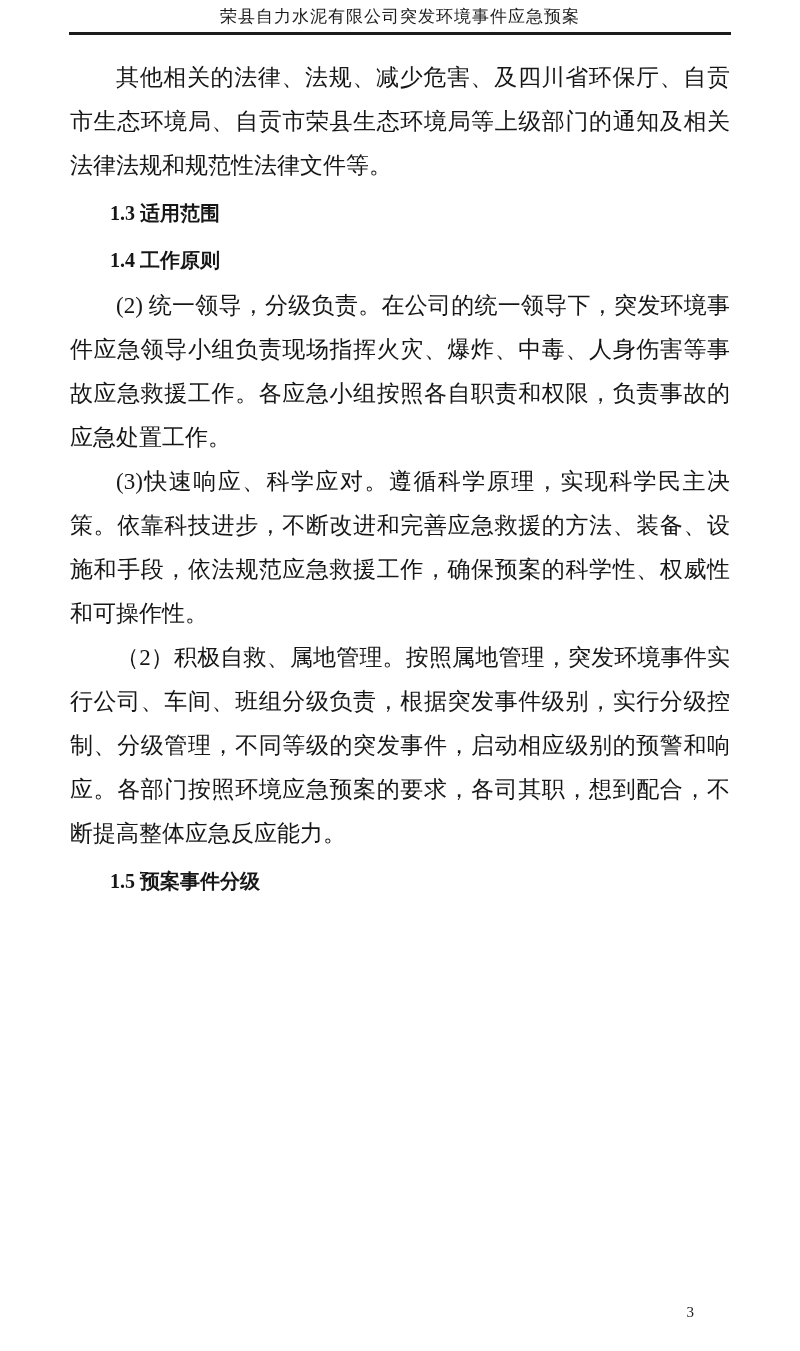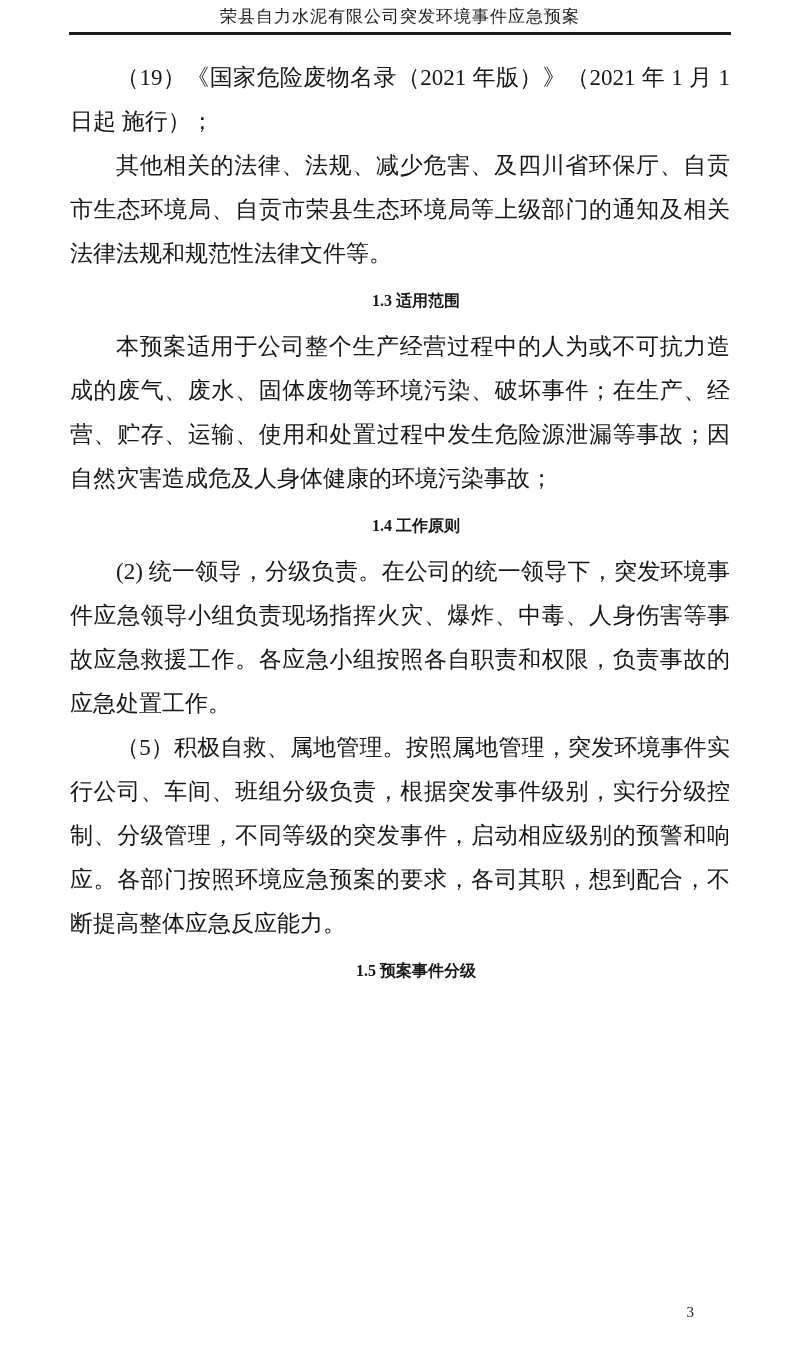--- a/index.html
+++ b/index.html
@@ -38,51 +38,50 @@
     line-height: 44px;
     text-align: justify;
     text-justify: inter-ideograph;
   }
   .para {
     margin: 0;
     text-indent: 2em;
   }
   .heading {
     margin: 3px 0 2px 0;
-    font-size: 16px;
+    font-size: 20px;
     font-weight: 700;
     text-indent: 2em;
     line-height: 44px;
-    text-align: center;
+    text-align: left;
   }
   .page-number {
     position: absolute;
     right: 44px;
     bottom: 30px;
     font-size: 15px;
     color: #1b1b1b;
   }
 </style>
 </head>
 <body>
 
 <div class="page">
 
   <div class="header">
     <div class="header-title">荣县自力水泥有限公司突发环境事件应急预案</div>
     <div class="header-rule"></div>
   </div>
 
   <div class="content">
-    <p class="para">（19）《国家危险废物名录（2021 年版）》（2021 年 1 月 1 日起 施行）；</p>
     <p class="para">其他相关的法律、法规、减少危害、及四川省环保厅、自贡市生态环境局、自贡市荣县生态环境局等上级部门的通知及相关法律法规和规范性法律文件等。</p>
     <h2 class="heading">1.3 适用范围</h2>
-    <p class="para">本预案适用于公司整个生产经营过程中的人为或不可抗力造成的废气、废水、固体废物等环境污染、破坏事件；在生产、经营、贮存、运输、使用和处置过程中发生危险源泄漏等事故；因自然灾害造成危及人身体健康的环境污染事故；</p>
     <h2 class="heading">1.4 工作原则</h2>
     <p class="para">(2) 统一领导，分级负责。在公司的统一领导下，突发环境事件应急领导小组负责现场指挥火灾、爆炸、中毒、人身伤害等事故应急救援工作。各应急小组按照各自职责和权限，负责事故的应急处置工作。</p>
-    <p class="para">（5）积极自救、属地管理。按照属地管理，突发环境事件实行公司、车间、班组分级负责，根据突发事件级别，实行分级控制、分级管理，不同等级的突发事件，启动相应级别的预警和响应。各部门按照环境应急预案的要求，各司其职，想到配合，不断提高整体应急反应能力。</p>
+    <p class="para">(3)快速响应、科学应对。遵循科学原理，实现科学民主决策。依靠科技进步，不断改进和完善应急救援的方法、装备、设施和手段，依法规范应急救援工作，确保预案的科学性、权威性和可操作性。</p>
+    <p class="para">（2）积极自救、属地管理。按照属地管理，突发环境事件实行公司、车间、班组分级负责，根据突发事件级别，实行分级控制、分级管理，不同等级的突发事件，启动相应级别的预警和响应。各部门按照环境应急预案的要求，各司其职，想到配合，不断提高整体应急反应能力。</p>
     <h2 class="heading">1.5 预案事件分级</h2>
 
   </div>
 
   <div class="page-number">3</div>
 
 </div>
 
 </body></html>

